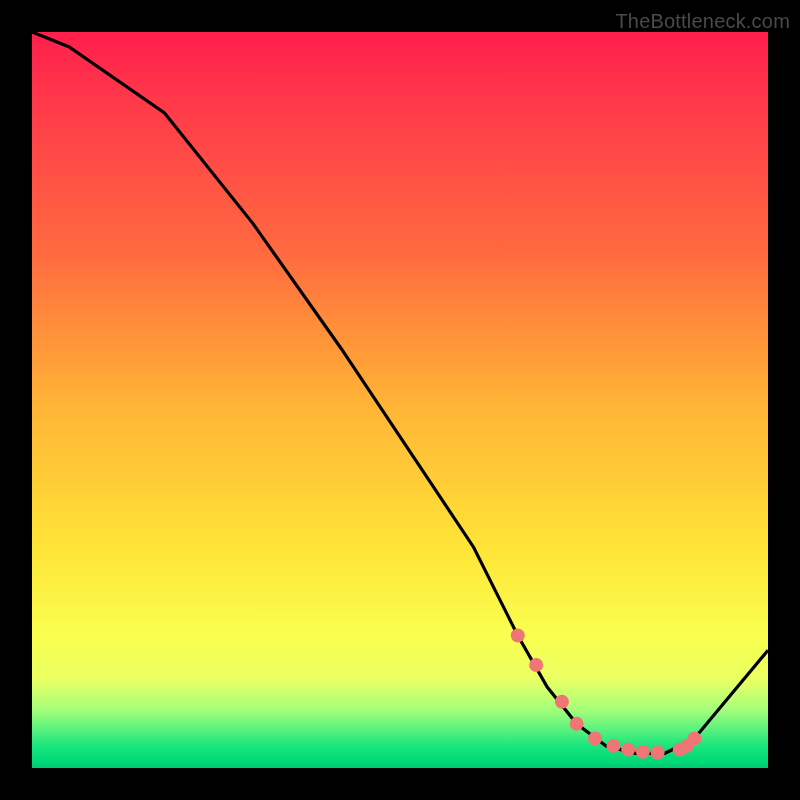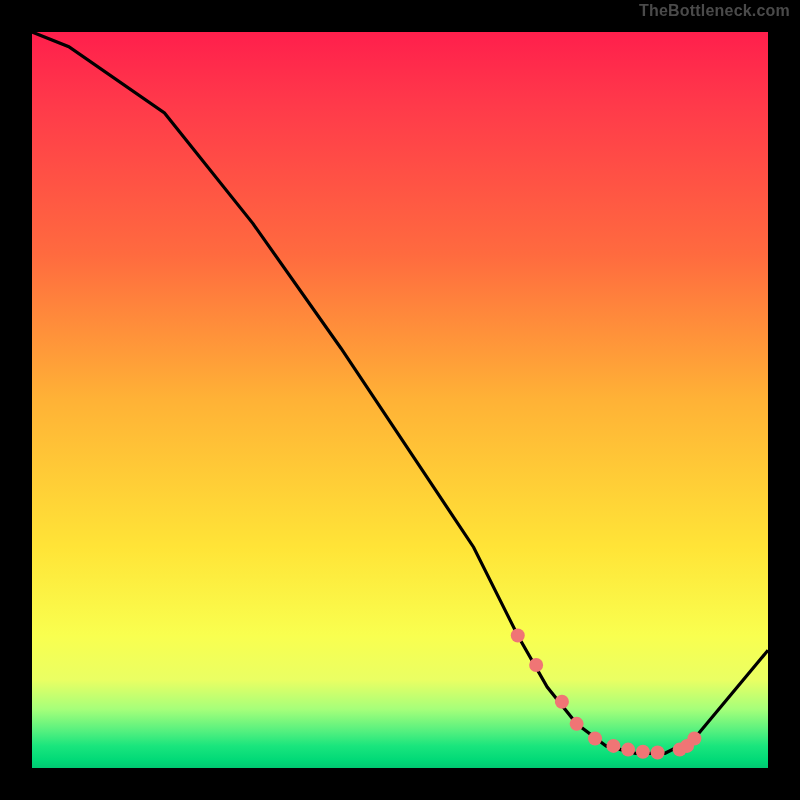--- a/index.html
+++ b/index.html
@@ -37,25 +37,25 @@
       #eaff63 88%,
       #a6ff7a 92%,
       #54f07f 95%,
       #1ae57d 97%,
       #00d977 99%,
       #00c972 100%
     );
   }
   .watermark {
     position: absolute;
-    top: 2px;
+    top: 10px;
     right: 10px;
     color: #4a4a4a;
-    font-size: 16px;
-    font-weight: 700;
+    font-size: 20px;
+    font-weight: 400;
     letter-spacing: 0.2px;
     user-select: none;
   }
   svg.curve {
     position: absolute;
     top: 0;
     left: 0;
     width: 736px;
     height: 736px;
     overflow: visible;

